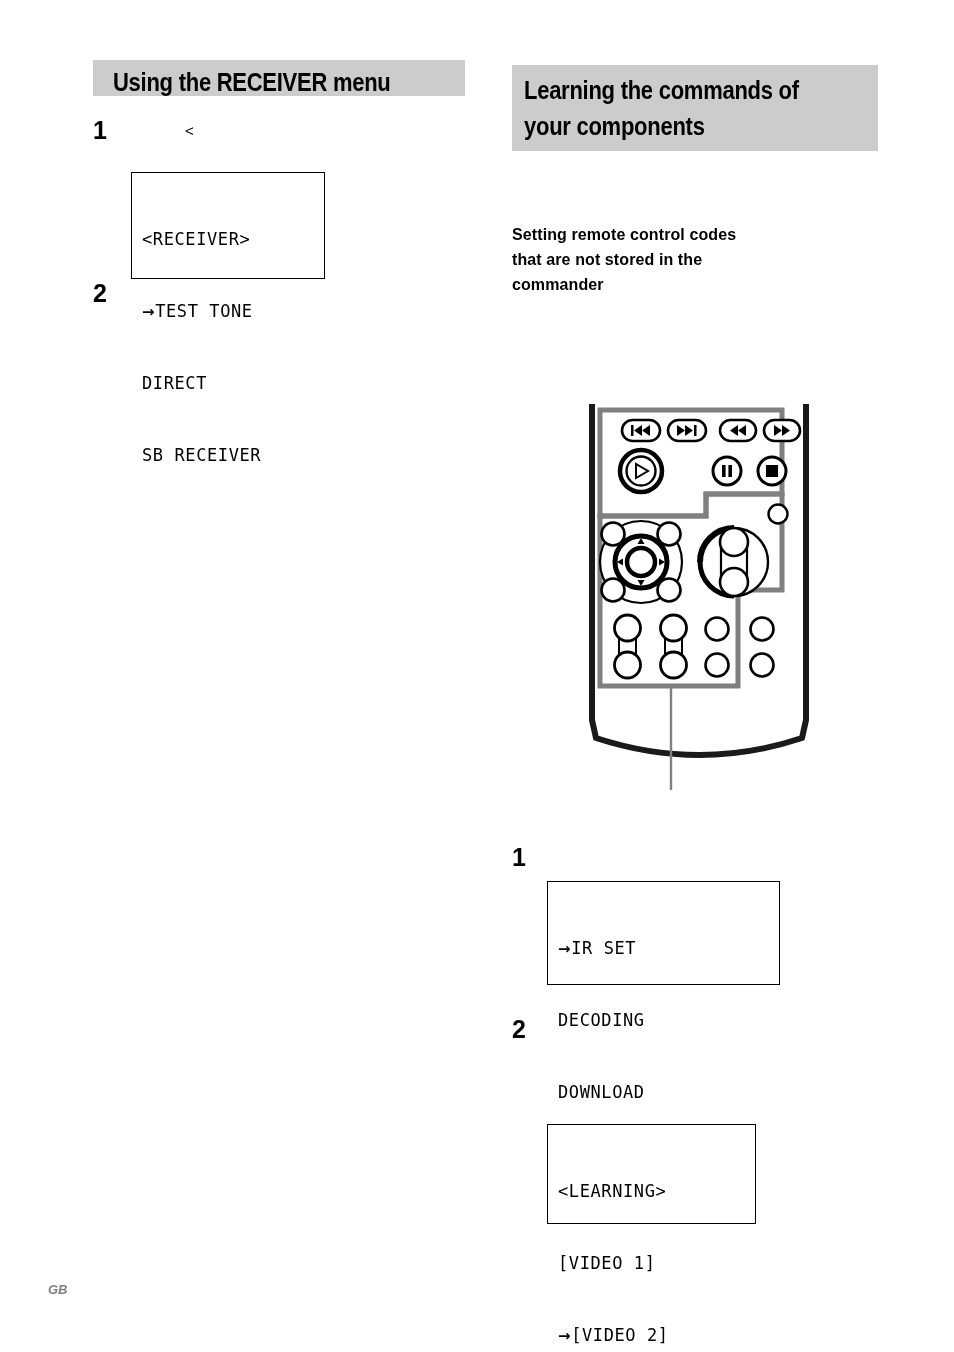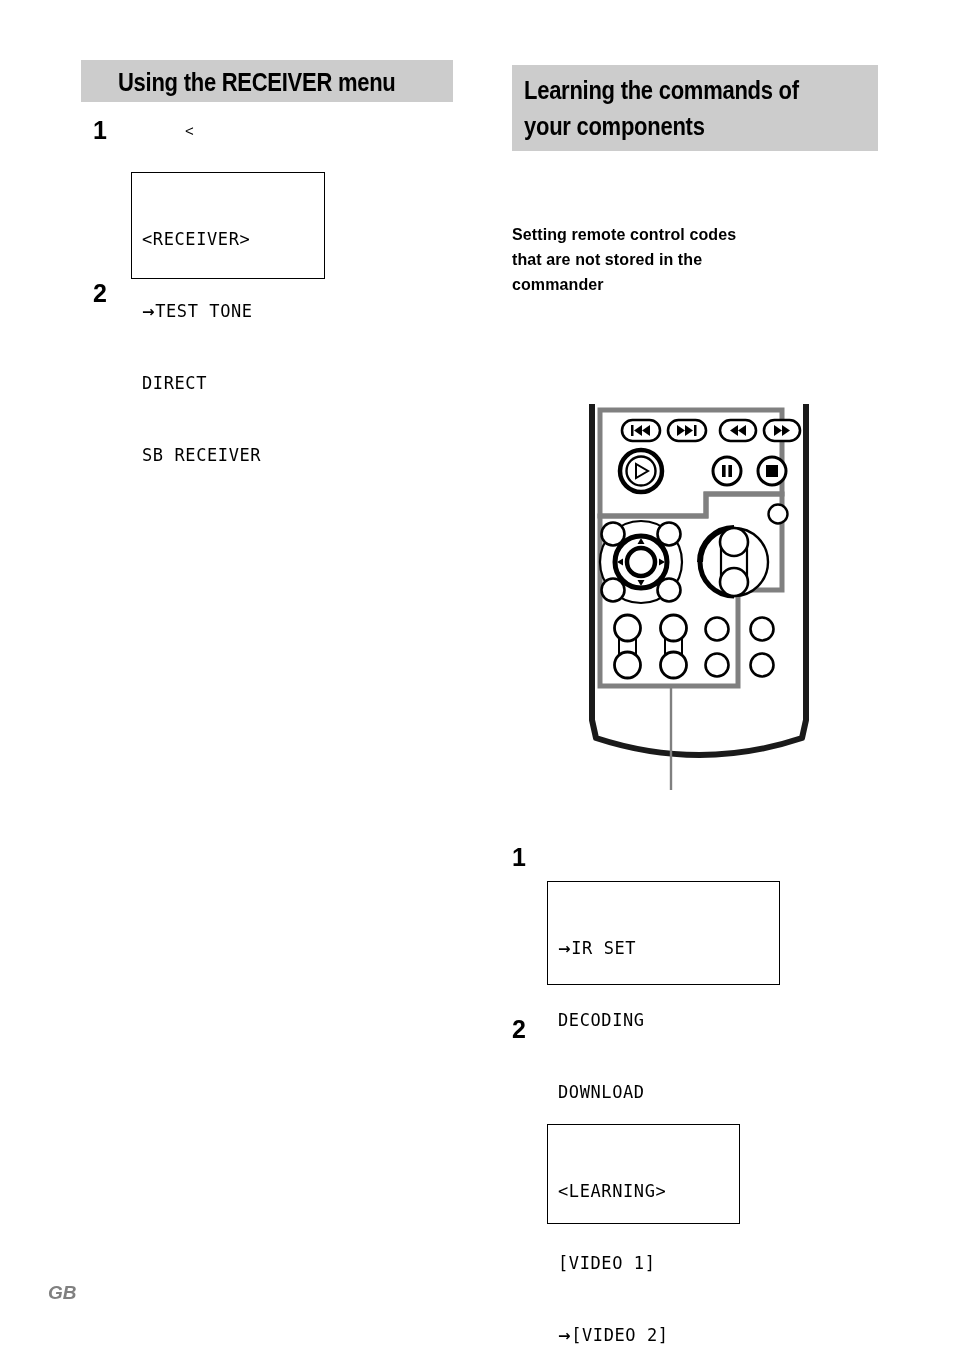--- a/index.html
+++ b/index.html
@@ -28,25 +28,25 @@
     font-size: 25px;
     letter-spacing: -0.3px;
     color: #000000;
     line-height: 1.42;
     display: block;
     transform: scaleX(0.88);
     transform-origin: left center;
   }
 
   #header-left {
-    left: 81px;
+    left: 93px;
     top: 60px;
     width: 372px;
-    height: 42px;
-    padding: 5px 0 0 37px;
+    height: 36px;
+    padding: 5px 0 0 20px;
   }
   #header-right {
     left: 512px;
     top: 65px;
     width: 366px;
     height: 86px;
     padding: 8px 0 0 12px;
   }
 
   
@@ -101,41 +101,41 @@
     height: 24px;
   }
   .lcd .arrow {
     font-family: "DejaVu Sans", sans-serif;
     font-size: 15px;
     font-weight: bold;
   }
 
   #lcd-receiver { left: 131px; top: 172px; width: 194px; height: 107px; }
   #lcd-irset    { left: 547px; top: 881px; width: 233px; height: 104px; }
-  #lcd-learning { left: 547px; top: 1124px; width: 193px; height: 100px; }
+  #lcd-learning { left: 547px; top: 1124px; width: 209px; height: 100px; }
 
   
   #remote-figure {
     position: absolute;
     left: 570px;
     top: 390px;
     width: 260px;
     height: 410px;
   }
   #remote-figure svg { display: block; }
 
   
   #footer-gb {
     position: absolute;
     left: 48px;
     top: 1282px;
     font-family: "Liberation Sans", sans-serif;
     font-style: italic;
     font-weight: bold;
-    font-size: 19px;
+    font-size: 13px;
     color: #808080;
   }
 </style>
 </head>
 <body>
 
 <div class="section-header" id="header-left">
   <span class="htxt">Using the RECEIVER menu</span>
 </div>
 

